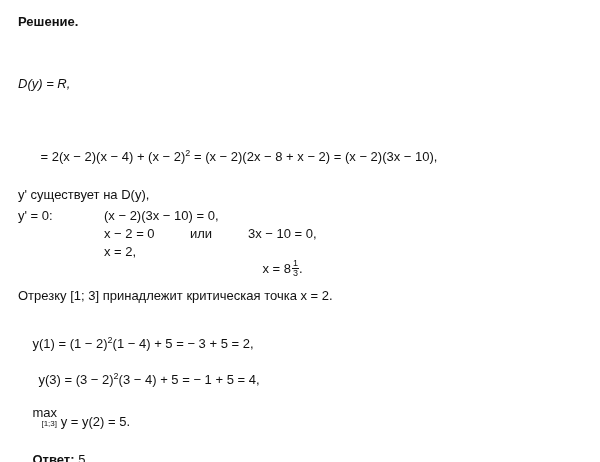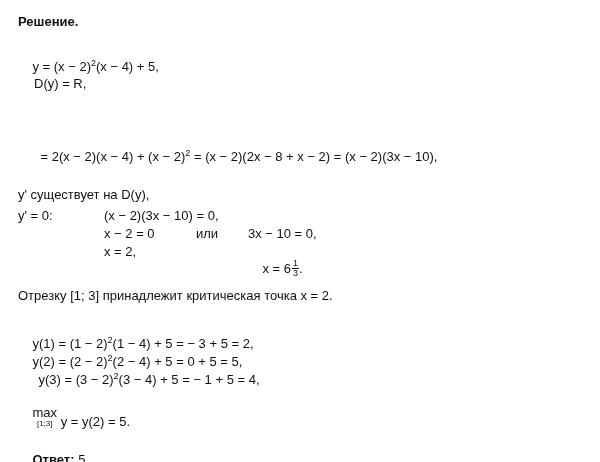--- a/index.html
+++ b/index.html
@@ -59,67 +59,62 @@
     vertical-align: baseline;
   }
   .maxop .top {
     display: block;
     line-height: 14px;
   }
   .maxop .bot {
     display: block;
     font-size: 8px;
     line-height: 8px;
+    text-align: right;
   }
 </style>
 </head>
 <body>
 
 <div class="page">
 
   <div class="line bold" style="left:18px; top:14px;">Решение.</div>
 
-  <div class="line" style="left:18px; top:44px;">
-    <span>y = (x − 2)</span><sup>2</sup><span>(x − 4) + 5,</span>
-  </div>
 
-  <div class="line" style="left:34px; top:76px;">D(y) = R,</div>
+  <div class="line" style="left:18px; top:76px;font-style:italic;">D(y) = R,</div>
 
 
   <div class="line" style="left:26px; top:134px;">
     <span>= 2(x − 2)(x − 4) + (x − 2)</span><sup>2</sup><span> = (x − 2)(2x − 8 + x − 2) = (x − 2)(3x − 10),</span>
   </div>
 
   <div class="line" style="left:18px; top:175px;margin-top:12px;">y' существует на D(y),</div>
 
   <div class="line" style="left:18px; top:208px;">y' = 0:</div>
 
   <div class="line" style="left:104px; top:208px;">(x − 2)(3x − 10) = 0,</div>
 
   <div class="line" style="left:104px; top:226px;">x − 2 = 0</div>
 
-  <div class="line" style="left:196px; top:226px;">или</div>
+  <div class="line" style="left:190px; top:226px;">или</div>
 
   <div class="line" style="left:248px; top:226px;">3x − 10 = 0,</div>
 
   <div class="line" style="left:104px; top:244px;">x = 2,</div>
 
   <div class="line" style="left:248px; top:244px;">
-    <span>x = 6</span><span class="frac"><span class="num">1</span><span class="den">3</span></span><span>.</span>
+    <span>x = 8</span><span class="frac"><span class="num">1</span><span class="den">3</span></span><span>.</span>
   </div>
 
   <div class="line" style="left:18px; top:288px;">Отрезку [1; 3] принадлежит критическая точка x = 2.</div>
 
   <div class="line" style="left:18px; top:321px;">
     <span>y(1) = (1 − 2)</span><sup>2</sup><span>(1 − 4) + 5 = − 3 + 5 = 2,</span>
   </div>
 
-  <div class="line" style="left:18px; top:339px;">
-    <span>y(2) = (2 − 2)</span><sup>2</sup><span>(2 − 4) + 5 = 0 + 5 = 5,</span>
-  </div>
 
   <div class="line" style="left:24px; top:357px;">
     <span>y(3) = (3 − 2)</span><sup>2</sup><span>(3 − 4) + 5 = − 1 + 5 = 4,</span>
   </div>
 
   <div class="line" style="left:18px; top:391px;">
     <span class="maxop"><span class="top">max</span><span class="bot">[1;3]</span></span><span> y = y(2) = 5.</span>
   </div>
 
   <div class="line" style="left:18px; top:437px;">

